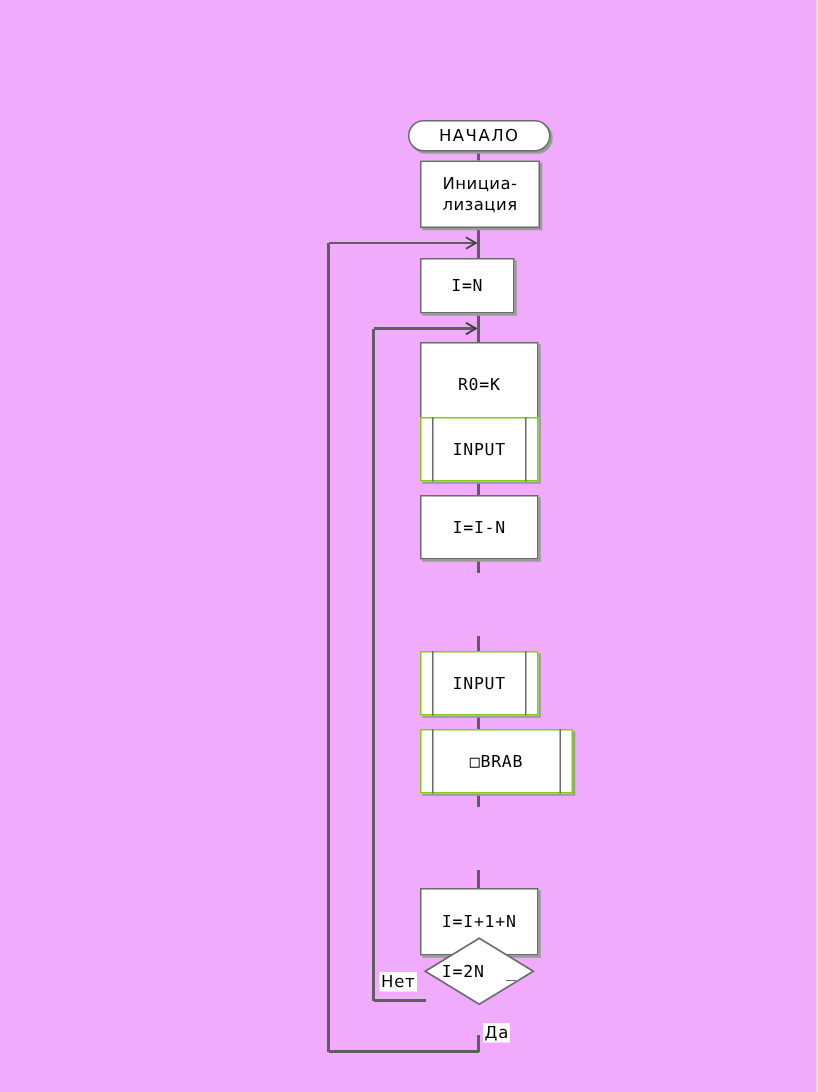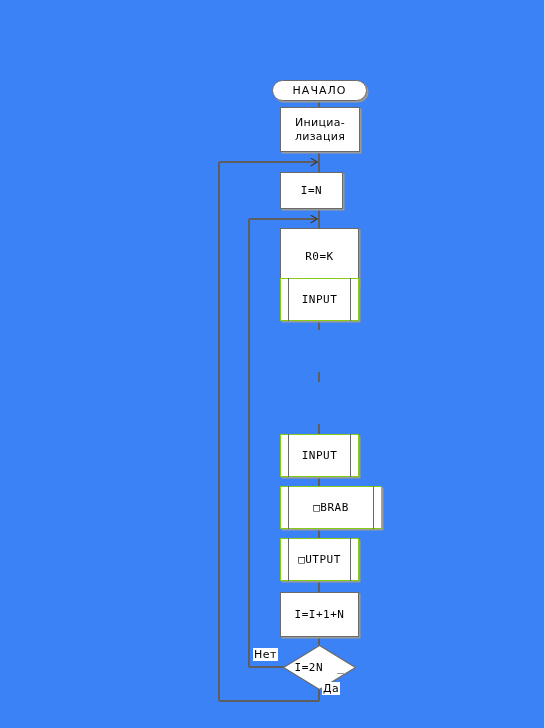--- a/index.html
+++ b/index.html
@@ -8,21 +8,21 @@
     padding: 0;
     background: #ffffff;
   }
   body {
     font-family: "DejaVu Sans", sans-serif;
   }
   #canvas {
     position: relative;
     width: 545px;
     height: 728px;
-    background: #3b82f6;
+    background: #f0abfc;
     overflow: hidden;
     text-decoration: underline;
   }
   
   .page-edge {
     position: absolute;
     top: 0;
     right: 0;
     width: 1px;
     height: 728px;
@@ -198,39 +198,39 @@
   </div>
 
   <div class="node proc" style="left:280px; top:228px; width:79px; height:57px;">
     <span class="label">R0=K</span>
   </div>
 
   <div class="node sub" style="left:280px; top:278px; width:79px; height:43px;">
     <span class="label">INPUT</span>
   </div>
 
+  <div class="node proc" style="left:280px; top:330px; width:79px; height:43px;">
+    <span class="label">I=I-N</span>
+  </div>
 
 
   <div class="node sub" style="left:280px; top:434px; width:79px; height:43px;">
     <span class="label">INPUT</span>
   </div>
 
   <div class="node sub" style="left:280px; top:486px; width:102px; height:43px;">
     <span class="label">□BRAB</span>
   </div>
 
-  <div class="node sub" style="left:280px; top:538px; width:79px; height:43px;">
-    <span class="label">□UTPUT</span>
-  </div>
 
   <div class="node proc" style="left:280px; top:592px; width:79px; height:45px;">
     <span class="label">I=I+1+N</span>
   </div>
 
-  <div class="decision" style="left:282px; top:644px; width:75px; height:47px;text-align:right;">
+  <div class="decision" style="left:282px; top:624px; width:75px; height:47px;text-align:right;">
     <svg width="75" height="47" viewBox="0 0 75 47" xmlns="http://www.w3.org/2000/svg">
       <polygon points="37.5,1.5 73.5,23.5 37.5,45.5 1.5,23.5" fill="#ffffff" stroke="#6a6a6a" stroke-width="1.2"></polygon>
     </svg>
     <span class="dtext">I=2N  _</span>
   </div>
 
   <span class="branch" style="left:253px; top:648px;">Нет</span>
 
   <span class="branch" style="left:322px; top:682px;">Да</span>
 

